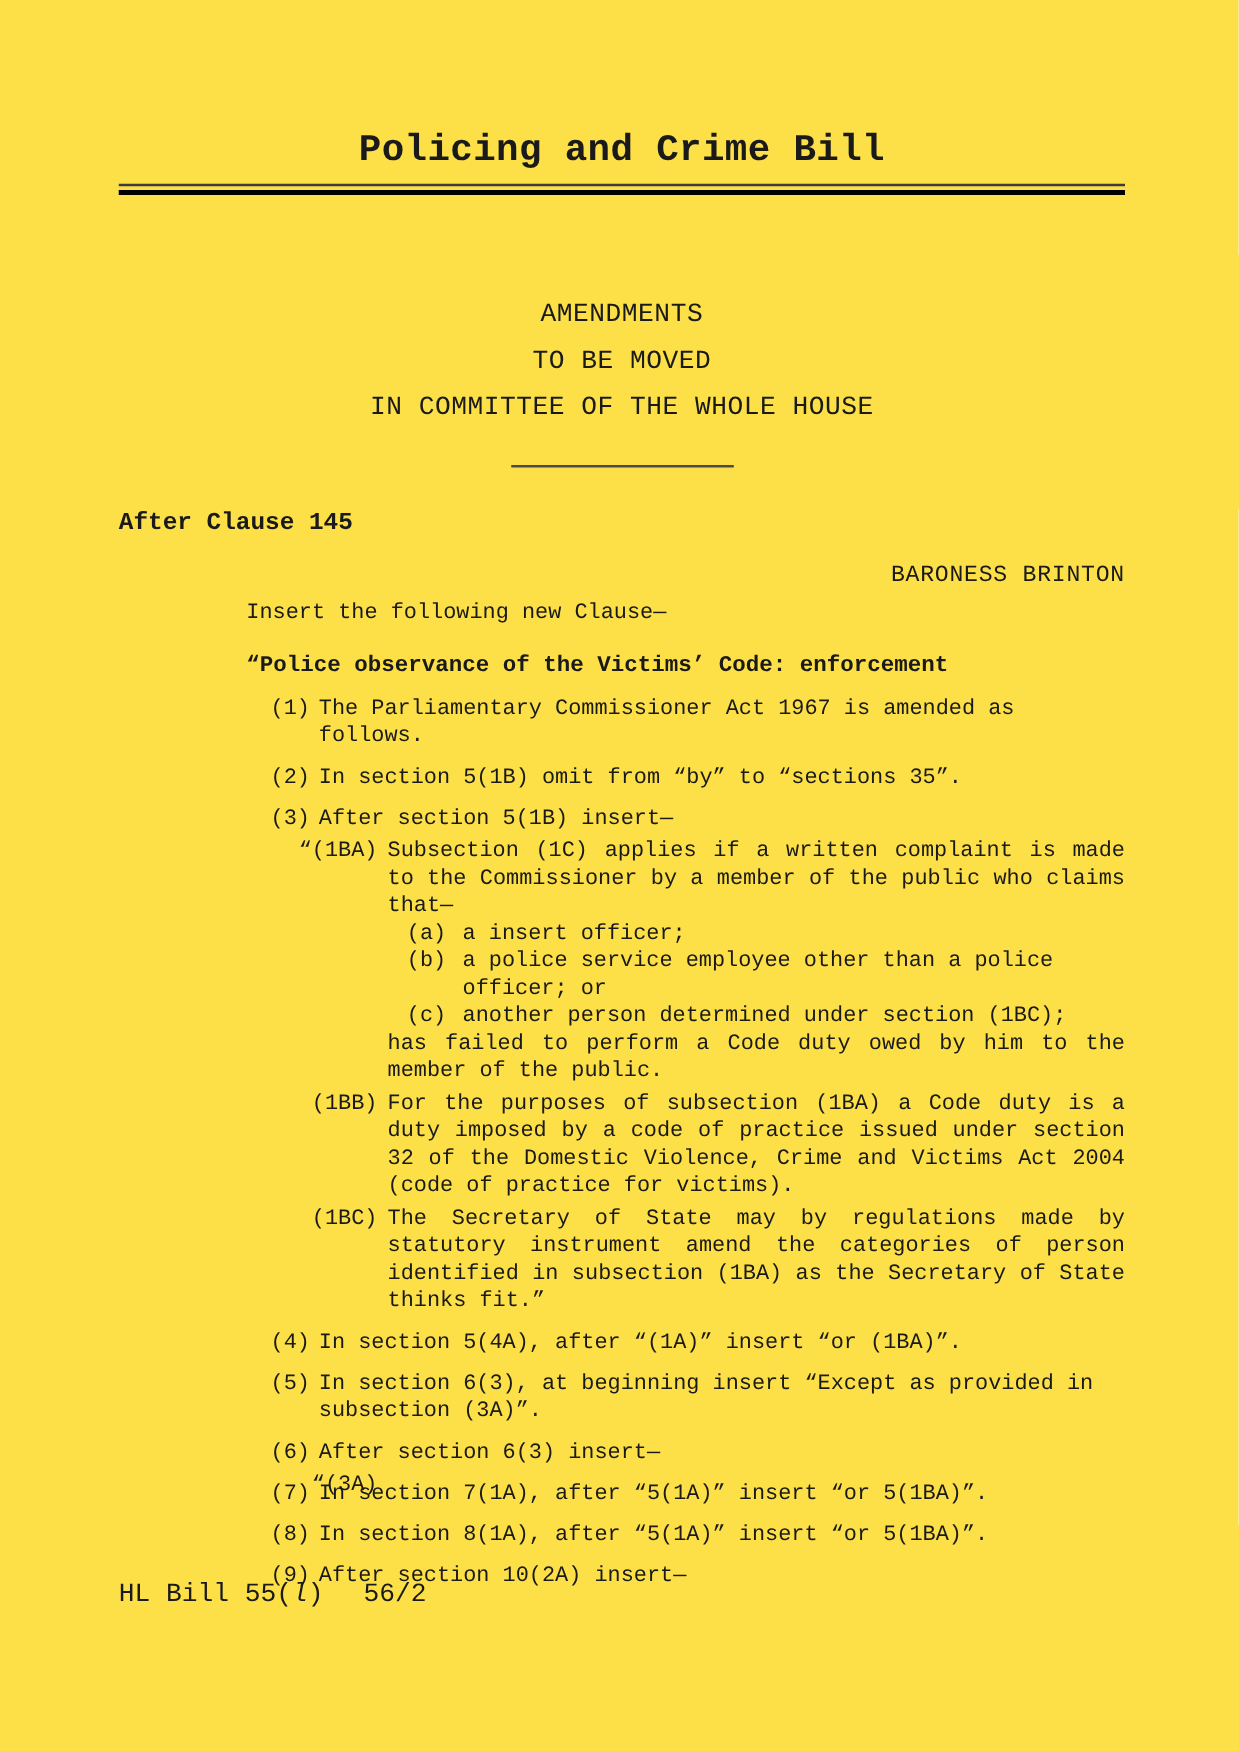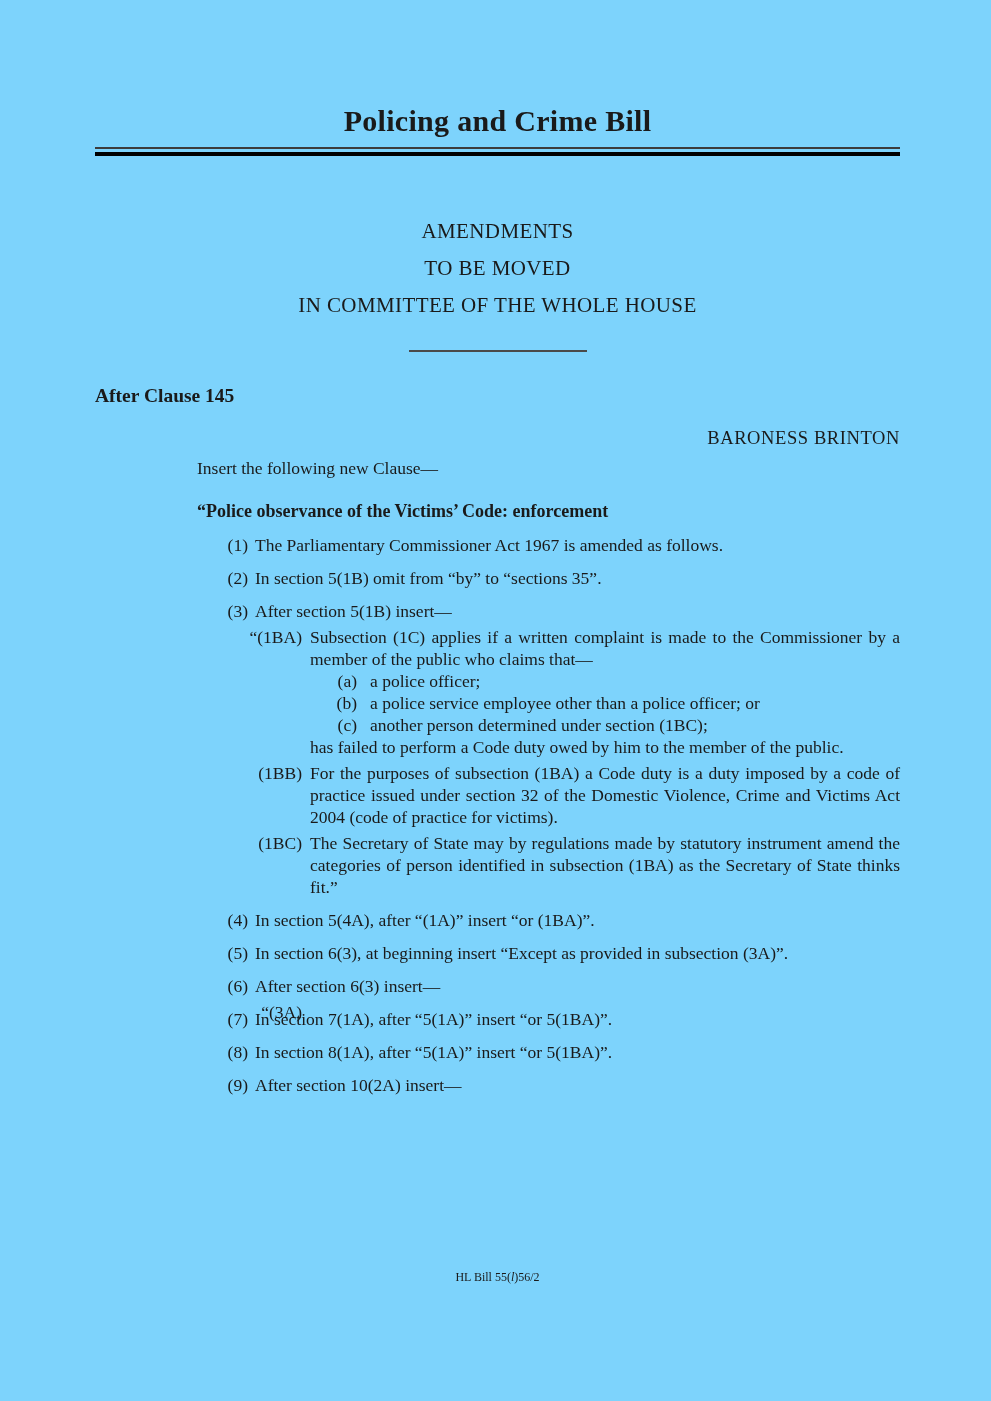--- a/index.html
+++ b/index.html
@@ -1,22 +1,22 @@
 <!DOCTYPE html>
 <html><head>
 <meta charset="utf-8">
 <style>
   html, body { margin: 0; padding: 0; background: #ffffff; }
   .page {
     position: relative;
     width: 991px;
     height: 1401px;
-    background: #7dd3fc;
+    background: #fde047;
     color: #1a1a1a;
-    font-family: Liberation Serif, serif;
+    font-family: Liberation Mono, monospace;
     overflow: hidden;
   }
   .content {
     position: absolute;
     left: 95px;
     top: 0;
     width: 805px;
   }
   .doc-title {
     margin-top: 104px;
@@ -31,21 +31,21 @@
     height: 3px;
     border-top: 2px solid #3c3c3c;
     border-bottom: 4px solid #000000;
   }
   .caps-line {
     text-align: center;
     font-size: 21px;
     line-height: 26px;
     letter-spacing: 0.4px;
   }
-  .caps-1 { margin-top: 62px; }
+  .caps-1 { margin-top: 84px; }
   .caps-2 { margin-top: 11px; }
   .caps-3 { margin-top: 11px; }
   .sep-rule {
     width: 178px;
     margin: 32px auto 0 auto;
     border-top: 2px solid #4a4a4a;
     height: 0;
   }
   .after-clause {
     margin-top: 32px;
@@ -91,23 +91,24 @@
   .l2 > .marker { width: 207px; }
   .l3 { padding-left: 275px; margin-top: 0; }
   .l3 > .marker { width: 262px; }
   .cont { padding-left: 215px; margin-top: 0; text-align: justify; }
   .footer {
     position: absolute;
     left: 95px;
     right: 91px;
     top: 1266px;
     display: flex;
-    justify-content: center;
-    font-size: 12px;
+    justify-content: flex-start;
+    font-size: 21px;
     line-height: 22px;
+    gap: 32px;
   }
   .footer .it { font-style: italic; }
 </style>
 </head>
 <body>
 
 <div class="page">
   <div class="content">
 
     <div class="doc-title">Policing and Crime Bill</div>
@@ -131,21 +132,21 @@
       <span class="marker">(2)</span><span>In section 5(1B) omit from “by” to “sections 35”.</span>
     </div>
     <div class="para l1">
       <span class="marker">(3)</span><span>After section 5(1B) insert—</span>
     </div>
 
     <div class="para l2">
       <span class="marker">“(1BA)</span><span>Subsection (1C) applies if a written complaint is made to the Commissioner by a member of the public who claims that—</span>
     </div>
     <div class="para l3">
-      <span class="marker">(a)</span><span>a police officer;</span>
+      <span class="marker">(a)</span><span>a insert officer;</span>
     </div>
     <div class="para l3">
       <span class="marker">(b)</span><span>a police service employee other than a police officer; or</span>
     </div>
     <div class="para l3">
       <span class="marker">(c)</span><span>another person determined under section (1BC);</span>
     </div>
     <div class="para cont">has failed to perform a Code duty owed by him to the member of the public.</div>
 
     <div class="para l2">

